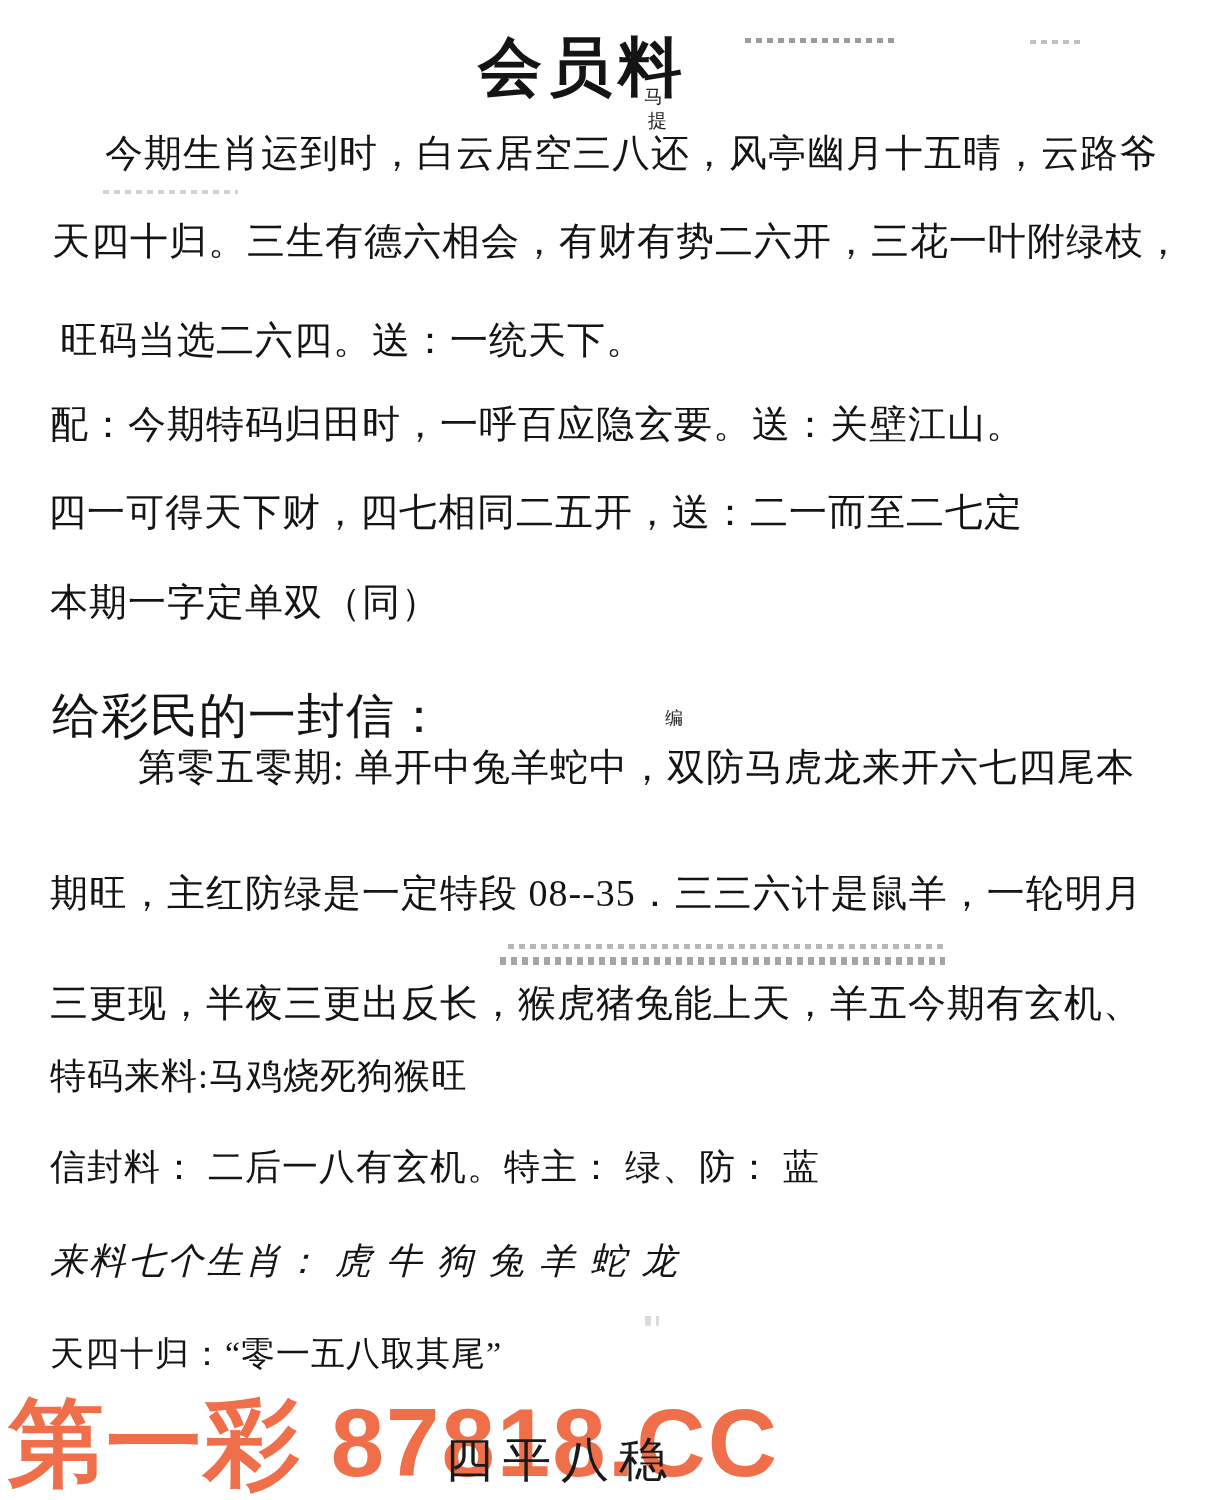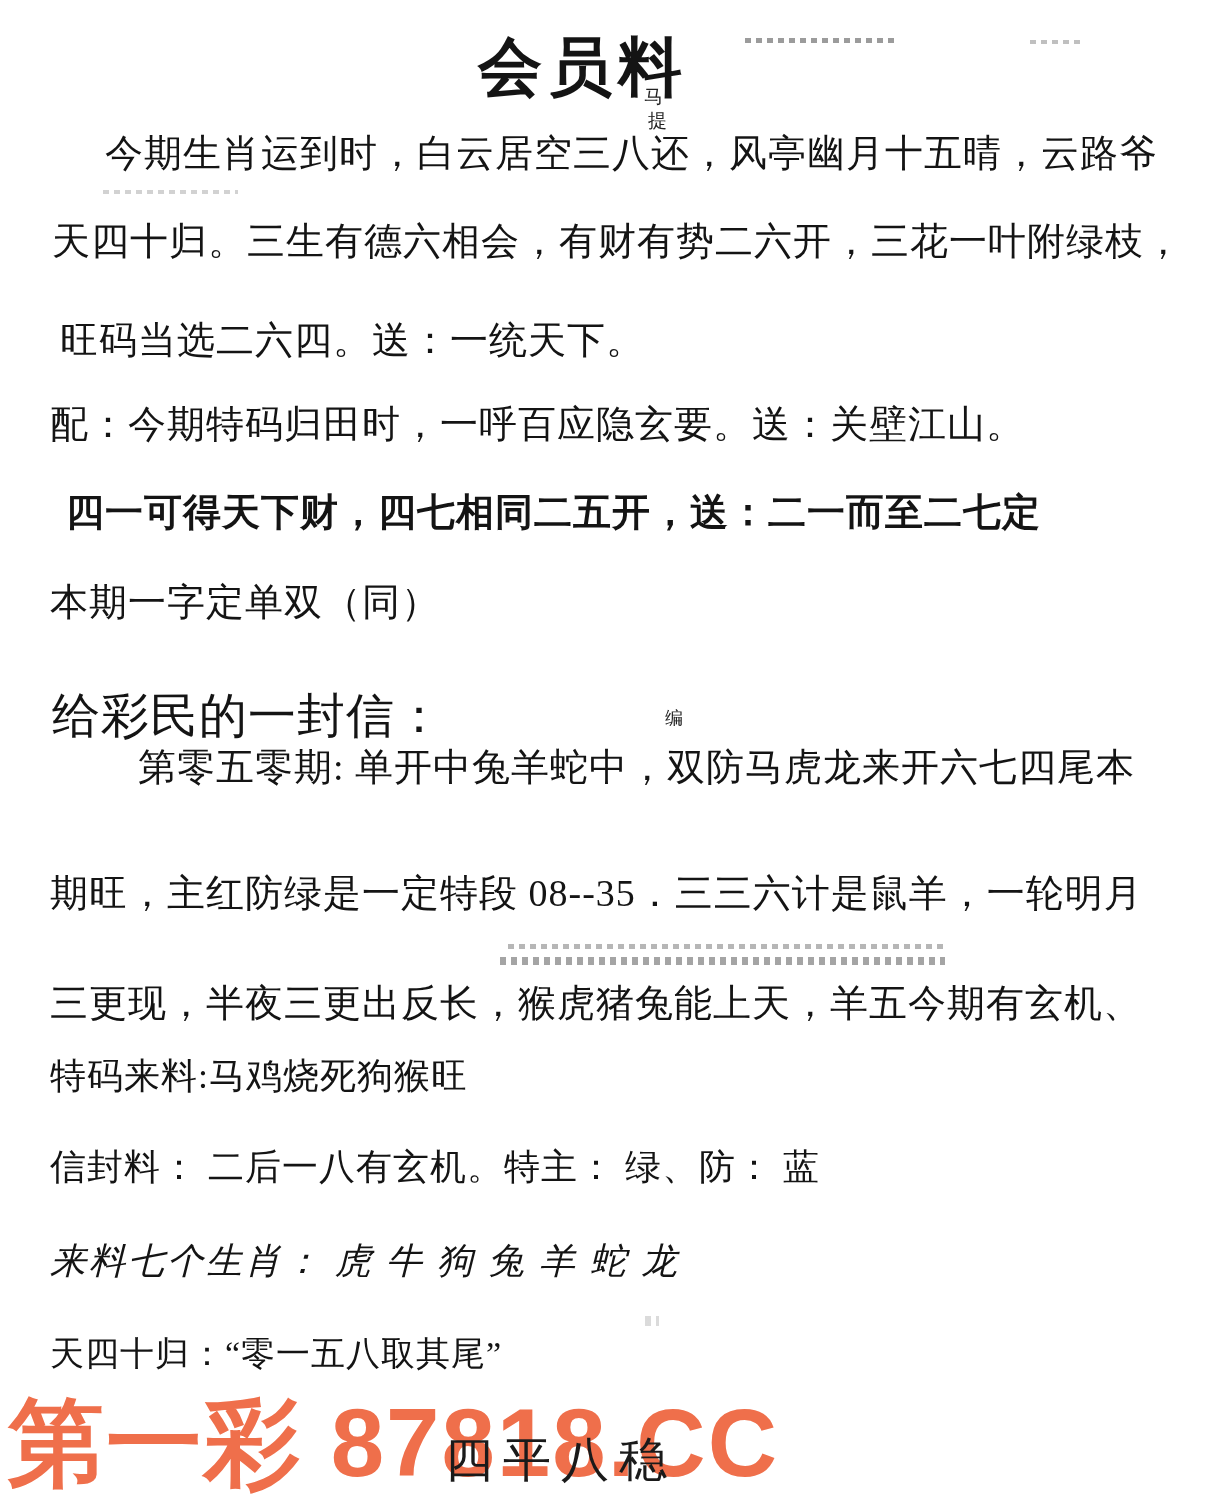--- a/index.html
+++ b/index.html
@@ -29,21 +29,21 @@
     position:absolute;font-size:19px;letter-spacing:0;
     color:#222;
   }
   .note-ma{left:644px;top:84px;}
   .note-ti{left:648px;top:108px;}
   
   .m0{left:105px;top:133px;}
   .m1{left:52px;top:221px;}
   .m2{left:60px;top:310px;margin-top:10px;}
   .m3{left:50px;top:404px;}
-  .m4{left:66px;top:492px;font-weight:bold;}
+  .m4{left:48px;top:492px;}
   .m5{left:50px;top:582px;}
   
   .env-intro{left:52px;top:690px;font-size:48px;}
   .env-title{
     position:absolute;left:468px;top:666px;
     font-size:62px;font-weight:bold;letter-spacing:8px;
     white-space:nowrap;
   }
   .note-bian{left:665px;top:706px;font-size:18px;}
   .e0{left:138px;top:747px;}

